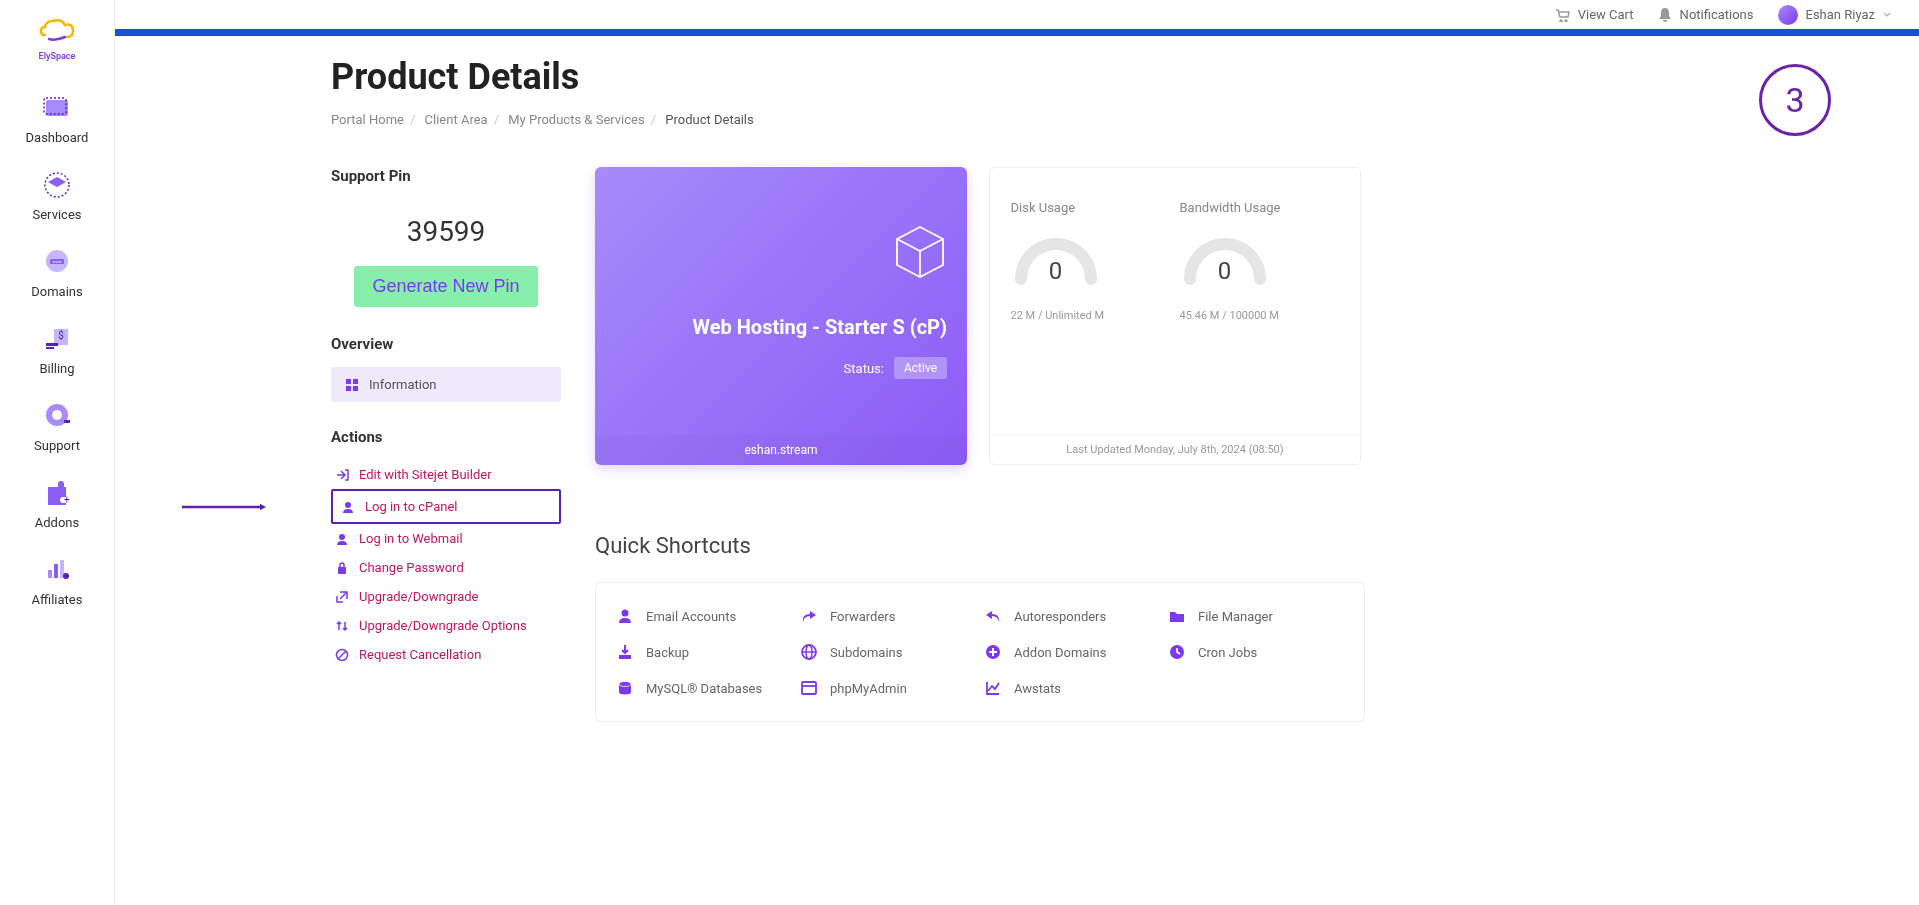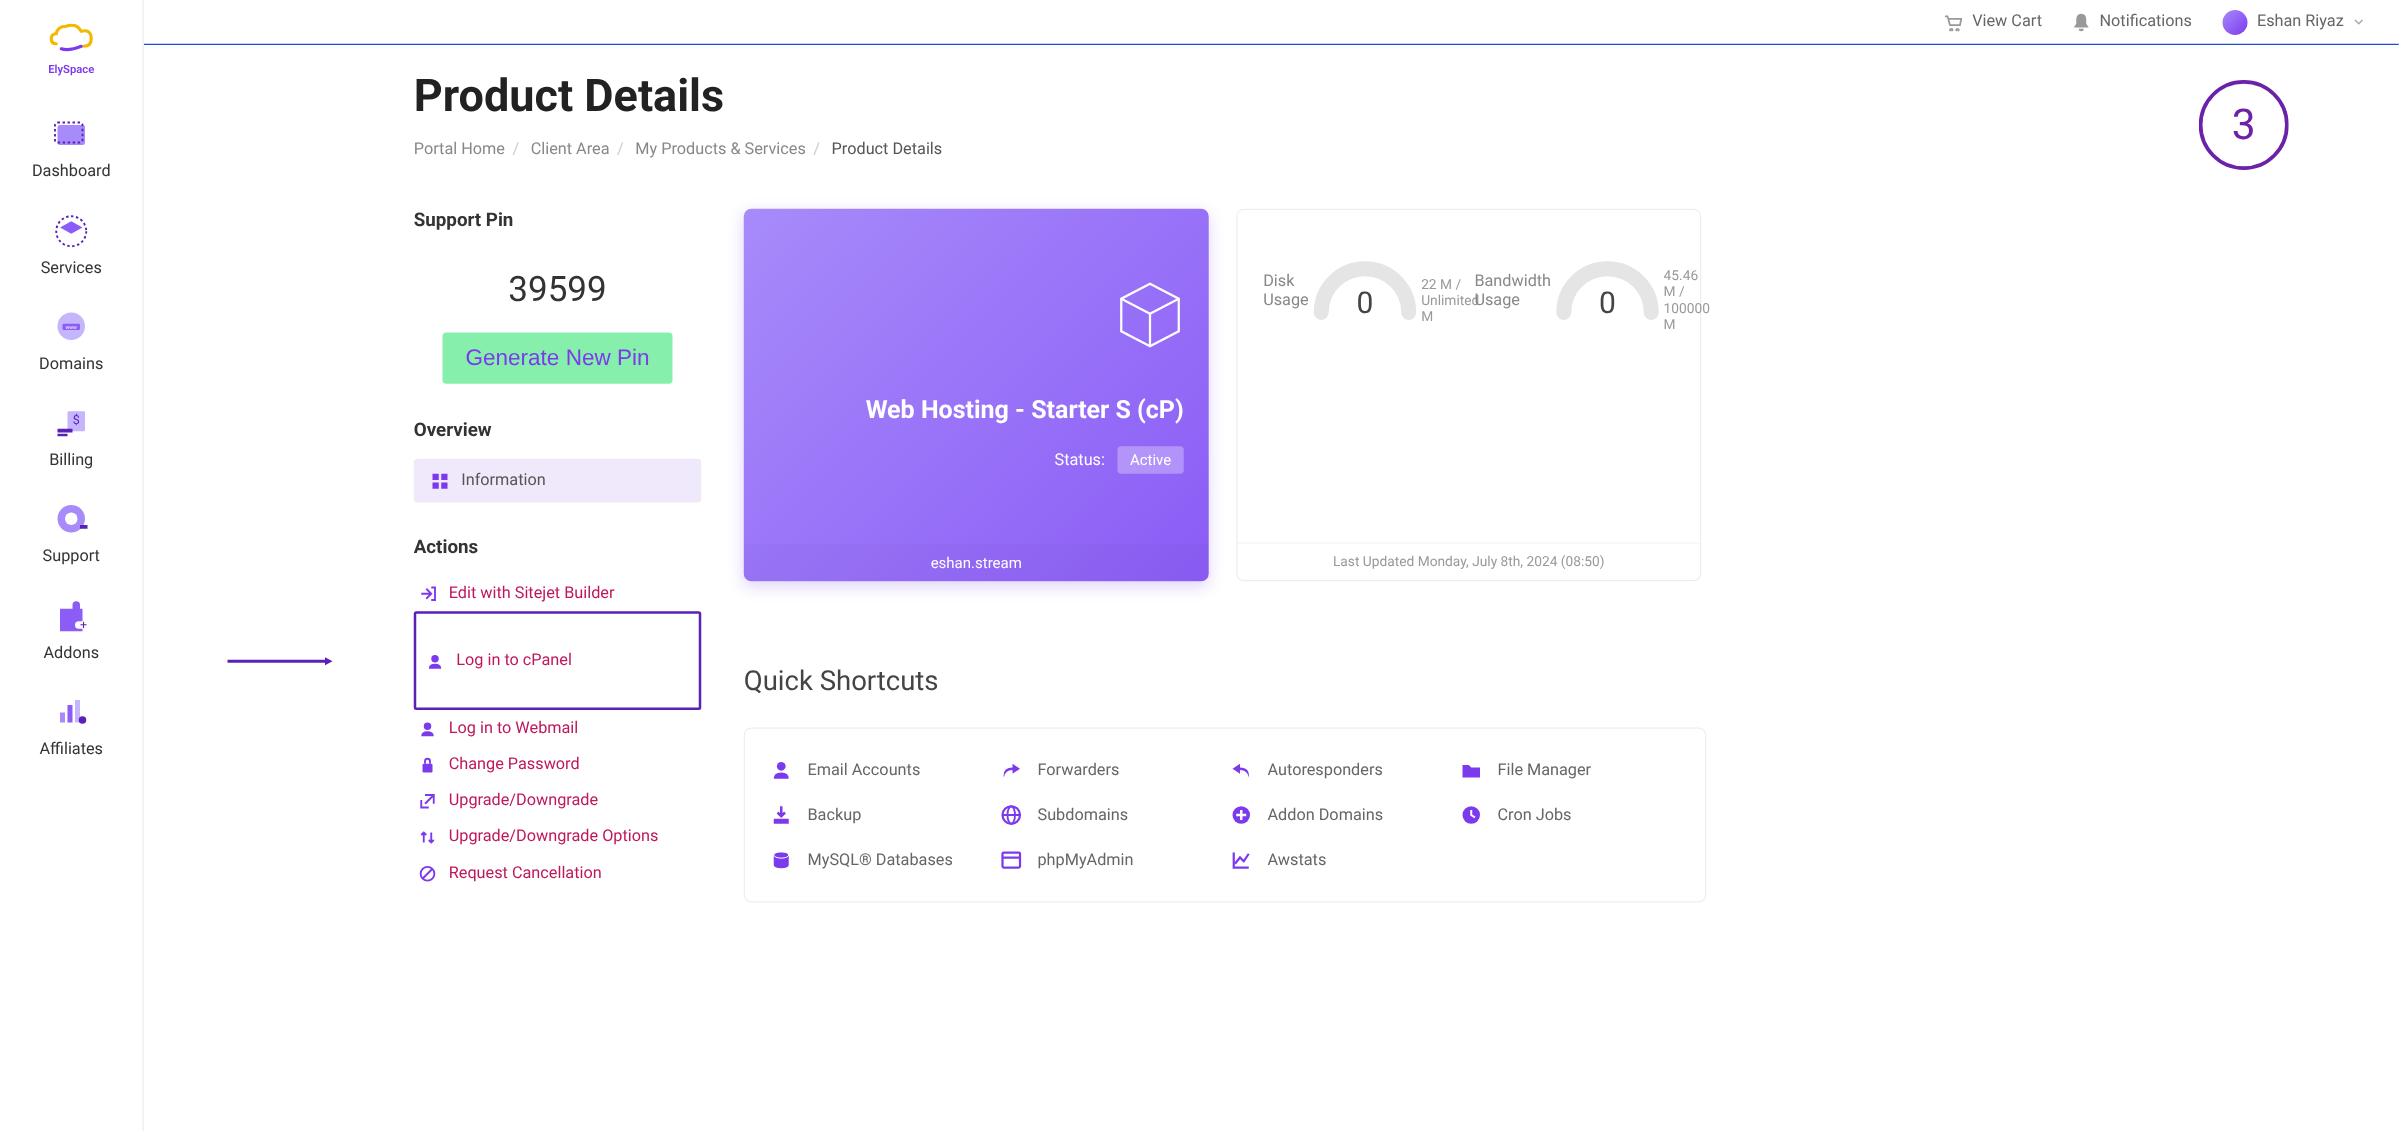--- a/index.html
+++ b/index.html
@@ -4,21 +4,21 @@
 <style>
 * { margin: 0; padding: 0; box-sizing: border-box; }
 body { font-family: -apple-system, BlinkMacSystemFont, "Segoe UI", Roboto, sans-serif; background: #fff; color: #333; width: 1919px; height: 905px; overflow: hidden; }
 
 .sidebar { position: fixed; left: 0; top: 0; width: 115px; height: 100%; background: #fff; border-right: 1px solid #eee; display: flex; flex-direction: column; align-items: center; padding-top: 8px; }
 .logo { width: 60px; height: 48px; margin: 8px 0 16px; display: flex; flex-direction: column; align-items: center; justify-content: center; }
 .nav-item { width: 100%; display: flex; flex-direction: column; align-items: center; padding: 12px 15px; cursor: pointer; }
 .nav-icon { width: 32px; height: 32px; display: flex; align-items: center; justify-content: center; margin-bottom: 6px; }
 .nav-label { font-size: 13px; color: #333; }
 
-.topbar { position: fixed; top: 0; left: 115px; right: 0; height: 36px; display: flex; align-items: center; justify-content: flex-end; padding: 0 28px; gap: 24px; border-bottom: 1px solid #1d4ed8; }
+.topbar { position: fixed; top: 0; left: 115px; right: 0; height: 36px; display: flex; align-items: center; justify-content: flex-end; padding: 0 28px; gap: 24px; border-bottom: 7px solid #1d4ed8; }
 .topbar-item { display: flex; align-items: center; gap: 8px; font-size: 13px; color: #666; cursor: pointer; }
 .avatar { width: 20px; height: 20px; border-radius: 50%; background: linear-gradient(135deg, #a78bfa, #7c3aed); }
 
 .main { margin-left: 115px; padding: 56px 40px 20px 216px; }
 .page-title { font-size: 36px; font-weight: 700; color: #222; margin-bottom: 14px; }
 .breadcrumb { font-size: 13px; color: #888; margin-bottom: 40px; }
 .breadcrumb a { color: #888; text-decoration: none; }
 .breadcrumb .sep { margin: 0 6px; color: #ccc; }
 .breadcrumb .current { color: #555; }
 
@@ -32,33 +32,33 @@
 .pin-box { text-align: center; margin-bottom: 28px; }
 .pin-value { font-size: 28px; font-weight: 400; color: #333; margin: 30px 0 18px; }
 .gen-btn { background: #86efac; color: #7c3aed; border: none; padding: 10px 18px; font-size: 18px; border-radius: 3px; cursor: pointer; }
 
 .overview-item { display: flex; align-items: center; gap: 10px; background: #efe9fb; border-radius: 3px; padding: 10px 14px; font-size: 13px; color: #555; margin-bottom: 26px; cursor: pointer; }
 
 .actions-list { display: flex; flex-direction: column; }
 .action-item { display: flex; align-items: center; gap: 10px; padding: 7px 4px; font-size: 13px; color: #be185d; cursor: pointer; }
 .action-item .aicon { width: 14px; display: flex; align-items: center; justify-content: center; }
 
-.highlight-box { border: 2.5px solid #5b21b6; border-radius: 2px; padding: 23px 4px; position: relative; text-align: center; }
+.highlight-box { border: 2.5px solid #5b21b6; border-radius: 2px; padding: 1px 4px; position: relative; text-align: center; }
 .arrow-annot { position: absolute; left: -214px; top: 50%; transform: translateY(-50%); width: 210px; height: 8px; }
 
 .hosting-card { width: 372px; background: linear-gradient(135deg, #a78bfa, #8b5cf6); border-radius: 6px; color: #fff; display: flex; flex-direction: column; align-items: flex-end; padding: 56px 20px 0; box-shadow: 0 4px 12px rgba(139,92,246,0.25); position: relative; overflow: hidden; min-height: 298px; }
 .hosting-card .cube { margin-bottom: 34px; }
 .hosting-title { font-size: 20px; font-weight: 700; margin-bottom: 18px; }
 .hosting-status-row { display: flex; align-items: center; gap: 10px; font-size: 13px; margin-bottom: 48px; }
 .status-badge { background: rgba(255,255,255,0.3); color: #fff; padding: 4px 10px; border-radius: 3px; font-size: 12px; }
 .hosting-domain { position: absolute; bottom: 0; left: 0; right: 0; text-align: center; font-size: 12px; padding: 8px 0; background: rgba(0,0,0,0.02); }
 
 .usage-card { width: 372px; border: 1px solid #eee; border-radius: 6px; padding: 32px 16px 0; display: flex; flex-direction: column; min-height: 298px; position: relative; }
 .usage-row { display: flex; justify-content: space-around; }
-.usage-item { display: flex; flex-direction: row; align-items: center; width: 160px; }
+.usage-item { display: flex; flex-direction: column; width: 160px; }
 .usage-label { font-size: 13px; color: #888; margin-bottom: 14px; }
 .gauge { position: relative; width: 90px; height: 58px; margin-bottom: 22px; }
 .gauge-val { position: absolute; left: 0; right: 0; bottom: 2px; text-align: center; font-size: 24px; color: #444; }
 .usage-detail { font-size: 11px; color: #999; }
 .usage-footer { position: absolute; bottom: 0; left: 0; right: 0; text-align: center; font-size: 11px; color: #999; padding: 8px 0; border-top: 1px solid #f5f5f5; }
 
 .shortcuts-section { margin-top: 46px; width: 770px; }
 .shortcuts-title { font-size: 22px; color: #444; font-weight: 400; margin-bottom: 24px; }
 .shortcuts-grid { border: 1px solid #eee; border-radius: 6px; padding: 24px 20px; display: grid; grid-template-columns: repeat(4, 1fr); row-gap: 18px; column-gap: 8px; }
 .shortcut { display: flex; align-items: center; gap: 12px; font-size: 13px; color: #666; cursor: pointer; }

